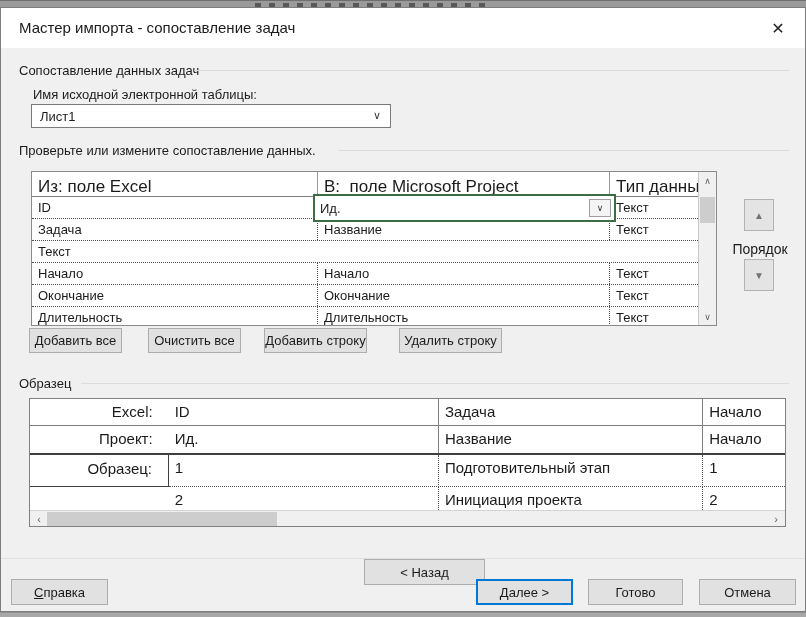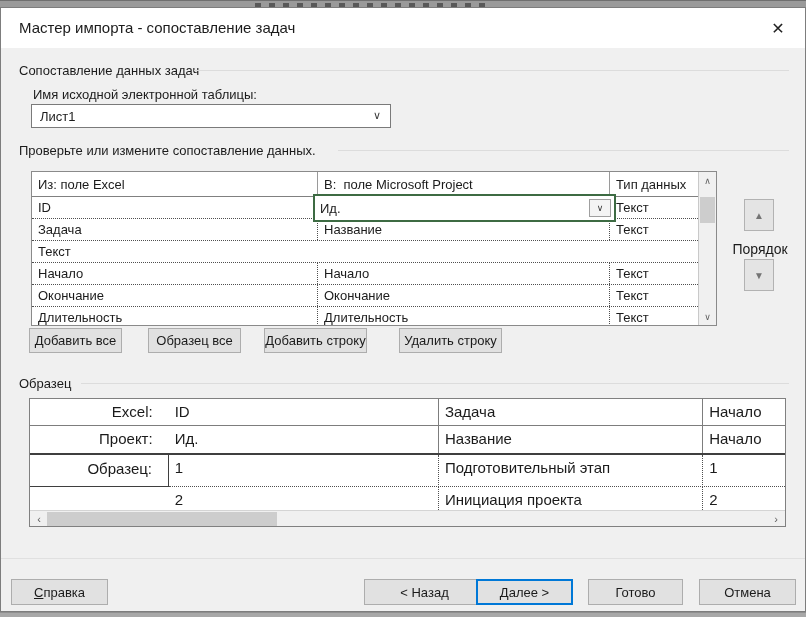--- a/index.html
+++ b/index.html
@@ -26,21 +26,21 @@
   .fieldlabel{font-size:13px;white-space:nowrap}
 
   .combo{left:30px;top:96px;width:360px;height:24px;background:#fff;border:1px solid #7a7a7a;box-sizing:border-box;
     font-size:13px;display:flex;align-items:center;padding-left:8px}
   .combo .chev{position:absolute;right:9px;top:4px;font-size:11px;color:#3c3c3c}
 
   
   .map-wrap{left:30px;top:163px;width:686px;height:155px;background:#fff;border:1px solid #8a8a8a;box-sizing:border-box;overflow:hidden}
   .map-grid{position:absolute;left:0;top:0;width:666px}
   .mt-hrow{display:flex;height:25px;border-bottom:1px solid #808080;box-sizing:border-box;background:#fff}
-  .mt-hc{box-sizing:border-box;padding:5px 0 0 6px;font-size:13px;white-space:pre;overflow:hidden;border-right:1px solid #9a9a9a}
+  .mt-hc{box-sizing:border-box;padding:5px 0 0 6px;font-size:17px;white-space:pre;overflow:hidden;border-right:1px solid #9a9a9a}
   .mt-row{display:flex;height:22px;border-bottom:1px dotted #4f4f4f;box-sizing:border-box}
   .mt-c{box-sizing:border-box;padding:3px 0 0 6px;font-size:13px;white-space:nowrap;overflow:hidden}
   .sep{border-right:1px dotted #4f4f4f}
   .c1{width:286px}.c2{width:292px}.c3{width:88px}
   .c3h{width:88px;border-right:none}
   .sel-box{position:absolute;left:281px;top:22px;width:303px;height:28px;border:2px solid #3d6b43;background:#fff;
     box-sizing:border-box;display:flex;align-items:center;padding-left:5px;font-size:13px}
   .sel-dd{position:absolute;right:3px;top:3px;width:22px;height:18px;background:#f4f4f4;border:1px solid #9f9f9f;
     box-sizing:border-box;display:flex;align-items:center;justify-content:center;font-size:9px;color:#333}
   .map-vscroll{position:absolute;right:0;top:0;width:18px;height:153px;background:#f0f0f0;border-left:1px solid #c9c9c9;box-sizing:border-box}
@@ -164,21 +164,21 @@
 
   <div class="abs order-btn" style="left:743px;top:191px">
     <span>▲</span>
   </div>
   <div class="abs order-label">Порядок</div>
   <div class="abs order-btn" style="left:743px;top:251px">
     <span>▼</span>
   </div>
 
   <div class="abs btn" style="left:28px;top:320px;width:93px;height:25px">Добавить все</div>
-  <div class="abs btn" style="left:147px;top:320px;width:93px;height:25px">Образец все</div>
+  <div class="abs btn" style="left:147px;top:320px;width:93px;height:25px">Очистить все</div>
   <div class="abs btn" style="left:263px;top:320px;width:103px;height:25px">Добавить строку</div>
   <div class="abs btn" style="left:398px;top:320px;width:103px;height:25px">Удалить строку</div>
 
   <div class="abs grouplabel" style="left:18px;top:368px">Образец</div>
   <div class="abs groupline" style="left:80px;top:375px;width:708px"></div>
 
   <div class="abs pv-wrap">
     <div class="pv-row pv-r1">
       <div class="pv-label">Excel:</div>
       <div class="pv-c1">ID</div>
@@ -214,18 +214,18 @@
       <div class="hs-btn" style="right:2px">
           <span>›</span>
         </div>
     </div>
   </div>
 
   <div class="abs footer-line"></div>
   <div class="abs btn" style="left:10px;top:571px;width:97px;height:26px">
     <span><span class="u">С</span><span>правка</span></span>
   </div>
-  <div class="abs btn" style="left:363px;top:571px;width:121px;height:26px">&lt; Назад</div>
+  <div class="abs btn" style="left:363px;top:551px;width:121px;height:26px">&lt; Назад</div>
   <div class="abs btn btn-default" style="left:475px;top:571px;width:97px;height:26px">Далее &gt;</div>
   <div class="abs btn" style="left:587px;top:571px;width:95px;height:26px">Готово</div>
   <div class="abs btn" style="left:698px;top:571px;width:97px;height:26px">Отмена</div>
 
 </div>
 
 </body></html>

